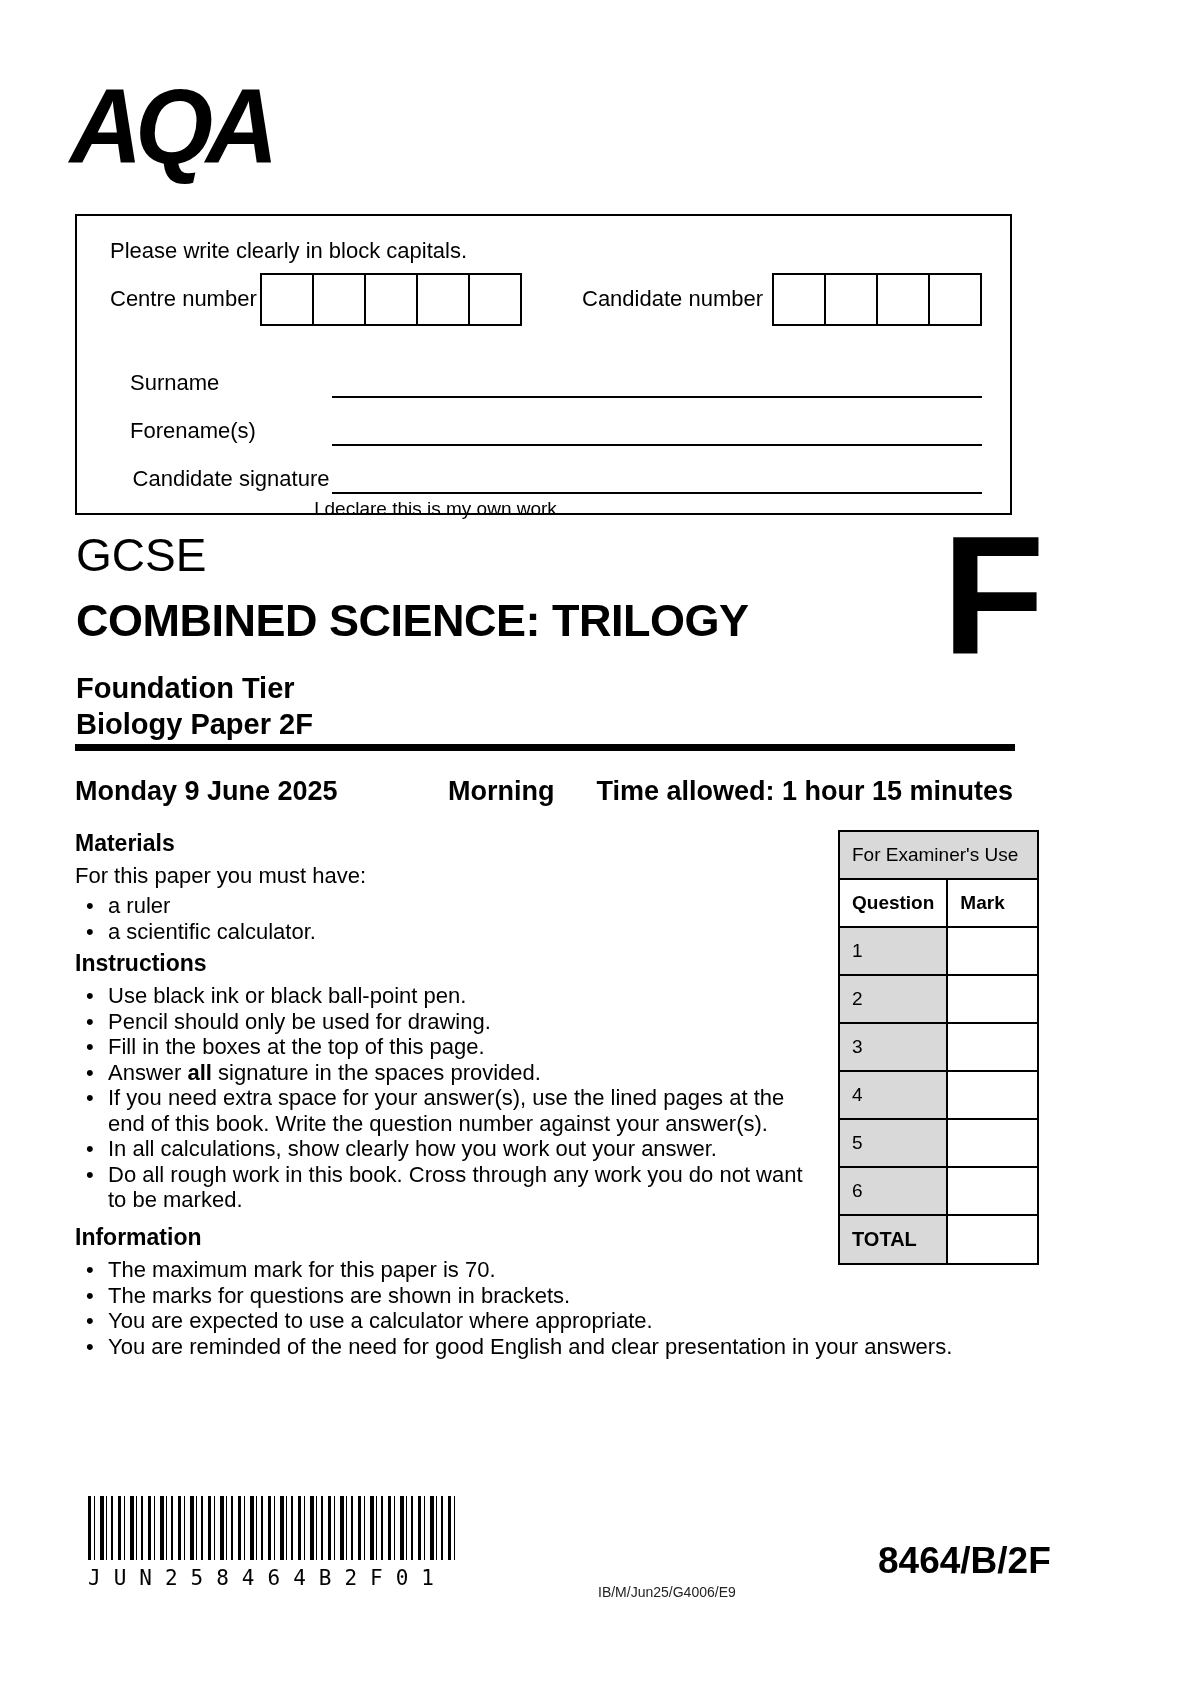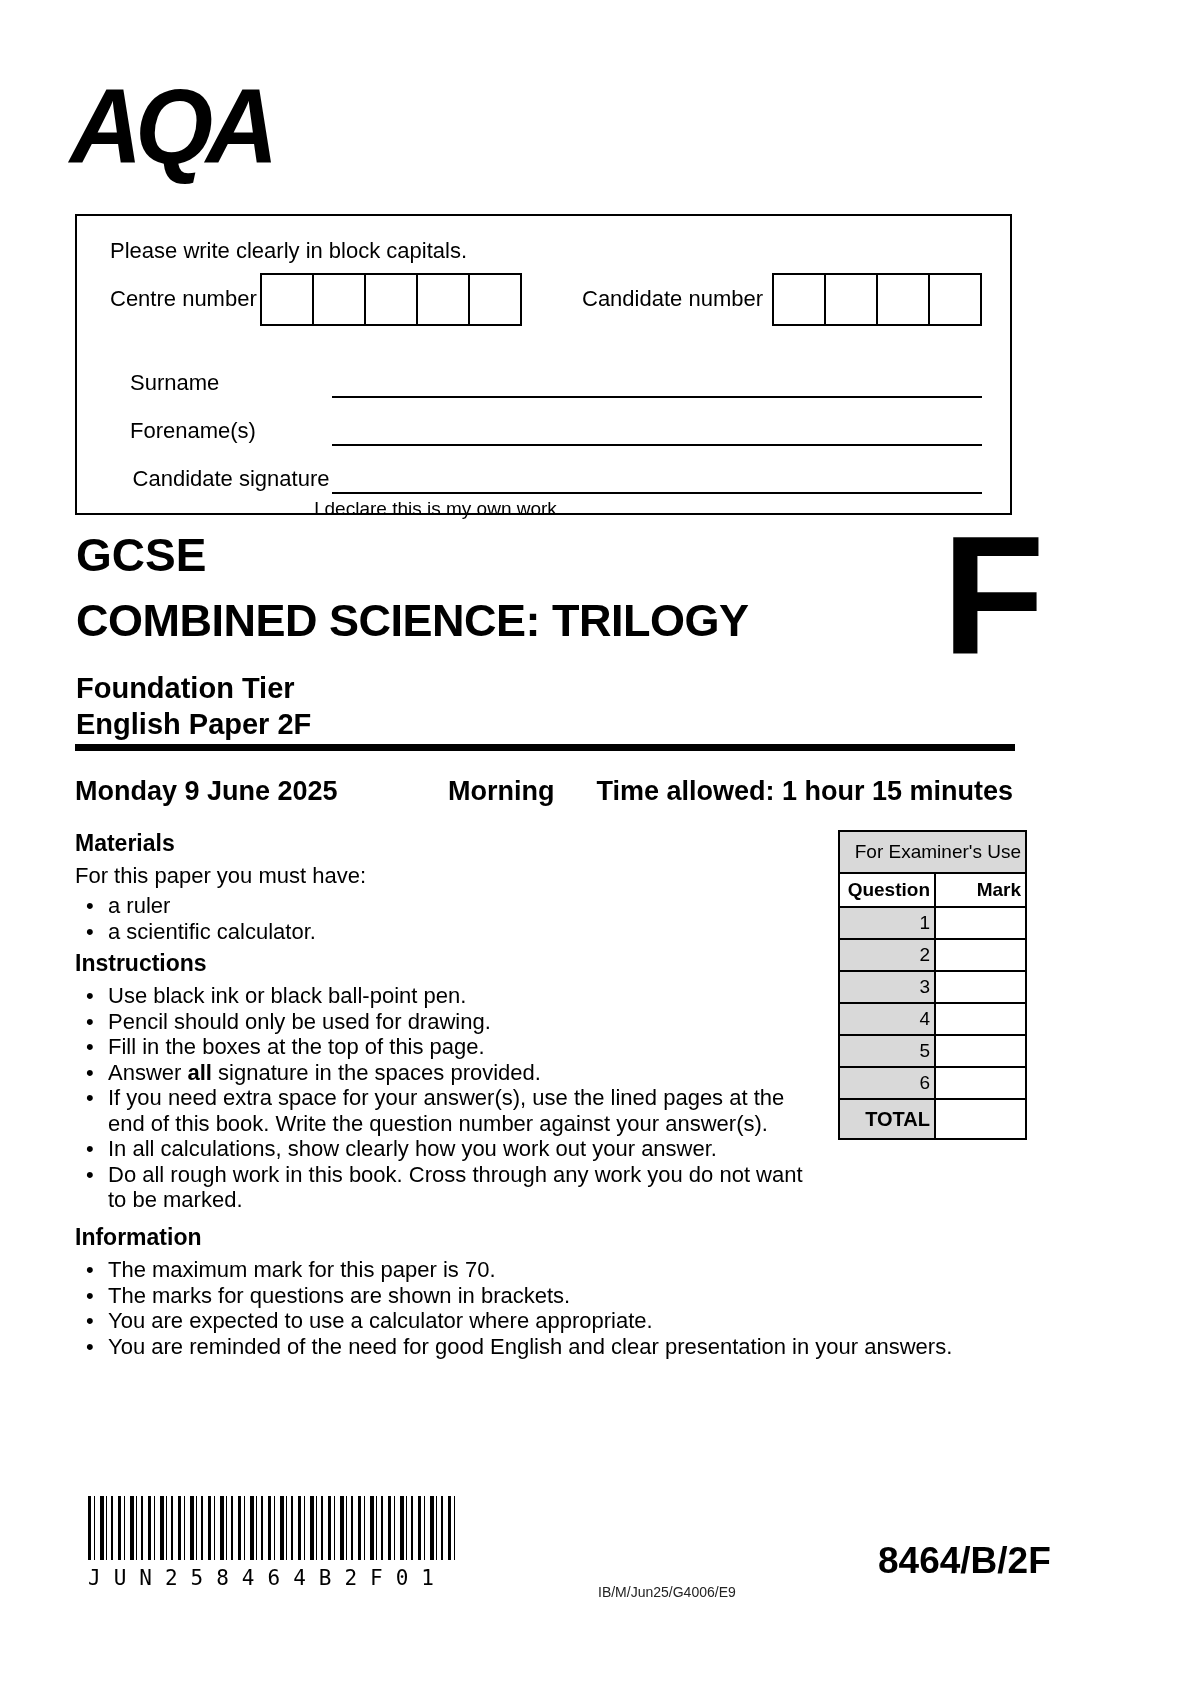--- a/index.html
+++ b/index.html
@@ -72,21 +72,21 @@
   .flabel { width: 202px; flex: none; font-size: 22px; padding-bottom: 2px; margin-left: 20px; }
   .fline { flex: 1; border-bottom: 2px solid #000; height: 100%; }
   .declaration {
     position: absolute;
     left: 237px;
     top: 282px;
     font-size: 19px;
   }
 
   
-  .qualification { position:absolute; left:76px; top:530px; font-size:46px; font-weight:700; line-height:1.1; }
+  .qualification { position:absolute; left:76px; top:530px; font-size:46px; font-weight:400; line-height:1.1; }
   .subject       { position:absolute; left:76px; top:596px; font-size:45px; font-weight:700; line-height:1.1; letter-spacing:-0.5px; }
   .tier-letter   { position:absolute; left:942px; top:512px; font-size:168px; font-weight:800; line-height:1; }
   .tier-label    { position:absolute; left:76px; top:672px; font-size:29px; font-weight:600; }
   .paper-label   { position:absolute; left:76px; top:708px; font-size:29px; font-weight:600; }
   .title-rule    { position:absolute; left:75px; top:744px; width:940px; height:7px; background:#000; }
 
   
   .session-date  { position:absolute; left:75px;  top:776px; font-size:27px; font-weight:600; }
   .session-time  { position:absolute; left:448px; top:776px; font-size:27px; font-weight:600; }
   .time-allowed  { position:absolute; right:178px; top:776px; font-size:27px; font-weight:600; }
@@ -116,22 +116,22 @@
 
   
   .examiner-table {
     position: absolute;
     left: 838px;
     top: 830px;
     border-collapse: collapse;
   }
   .examiner-table td, .examiner-table th {
     border: 2px solid #000;
-    text-align: right;
-    padding: 4px;
+    text-align: left;
+    padding: 12px;
     font-size: 19px;
   }
   .examiner-table .ex-title { width:187px; height:42px; background:#d9d9d9; font-size:19px; font-weight:400; }
   .examiner-table th { height:34px; font-weight:700; background:#fff; }
   .examiner-table .q-col { width:96px; }
   .examiner-table .m-col { width:91px; }
   .examiner-table td.q { height:32px; background:#d9d9d9; font-weight:400; }
   .examiner-table td.m { background:#fff; }
   .examiner-table td.total { height:40px; font-weight:700; font-size:20px; }
 
@@ -213,21 +213,21 @@
       <div class="flabel">Candidate signature</div>
       <div class="fline"></div>
     </div>
     <div class="declaration">I declare this is my own work.</div>
   </div>
 
   <div class="qualification">GCSE</div>
   <div class="subject">COMBINED SCIENCE: TRILOGY</div>
   <div class="tier-letter">F</div>
   <div class="tier-label">Foundation Tier</div>
-  <div class="paper-label">English Paper 2F</div>
+  <div class="paper-label">Biology Paper 2F</div>
   <div class="title-rule"></div>
 
   <div class="session-date">Monday 9 June 2025</div>
   <div class="session-time">Morning</div>
   <div class="time-allowed">Time allowed: 1 hour 15 minutes</div>
 
   <div class="materials-block">
     <h3 class="sec-heading">Materials</h3>
     <p>For this paper you must have:</p>
     <ul class="bullets">

